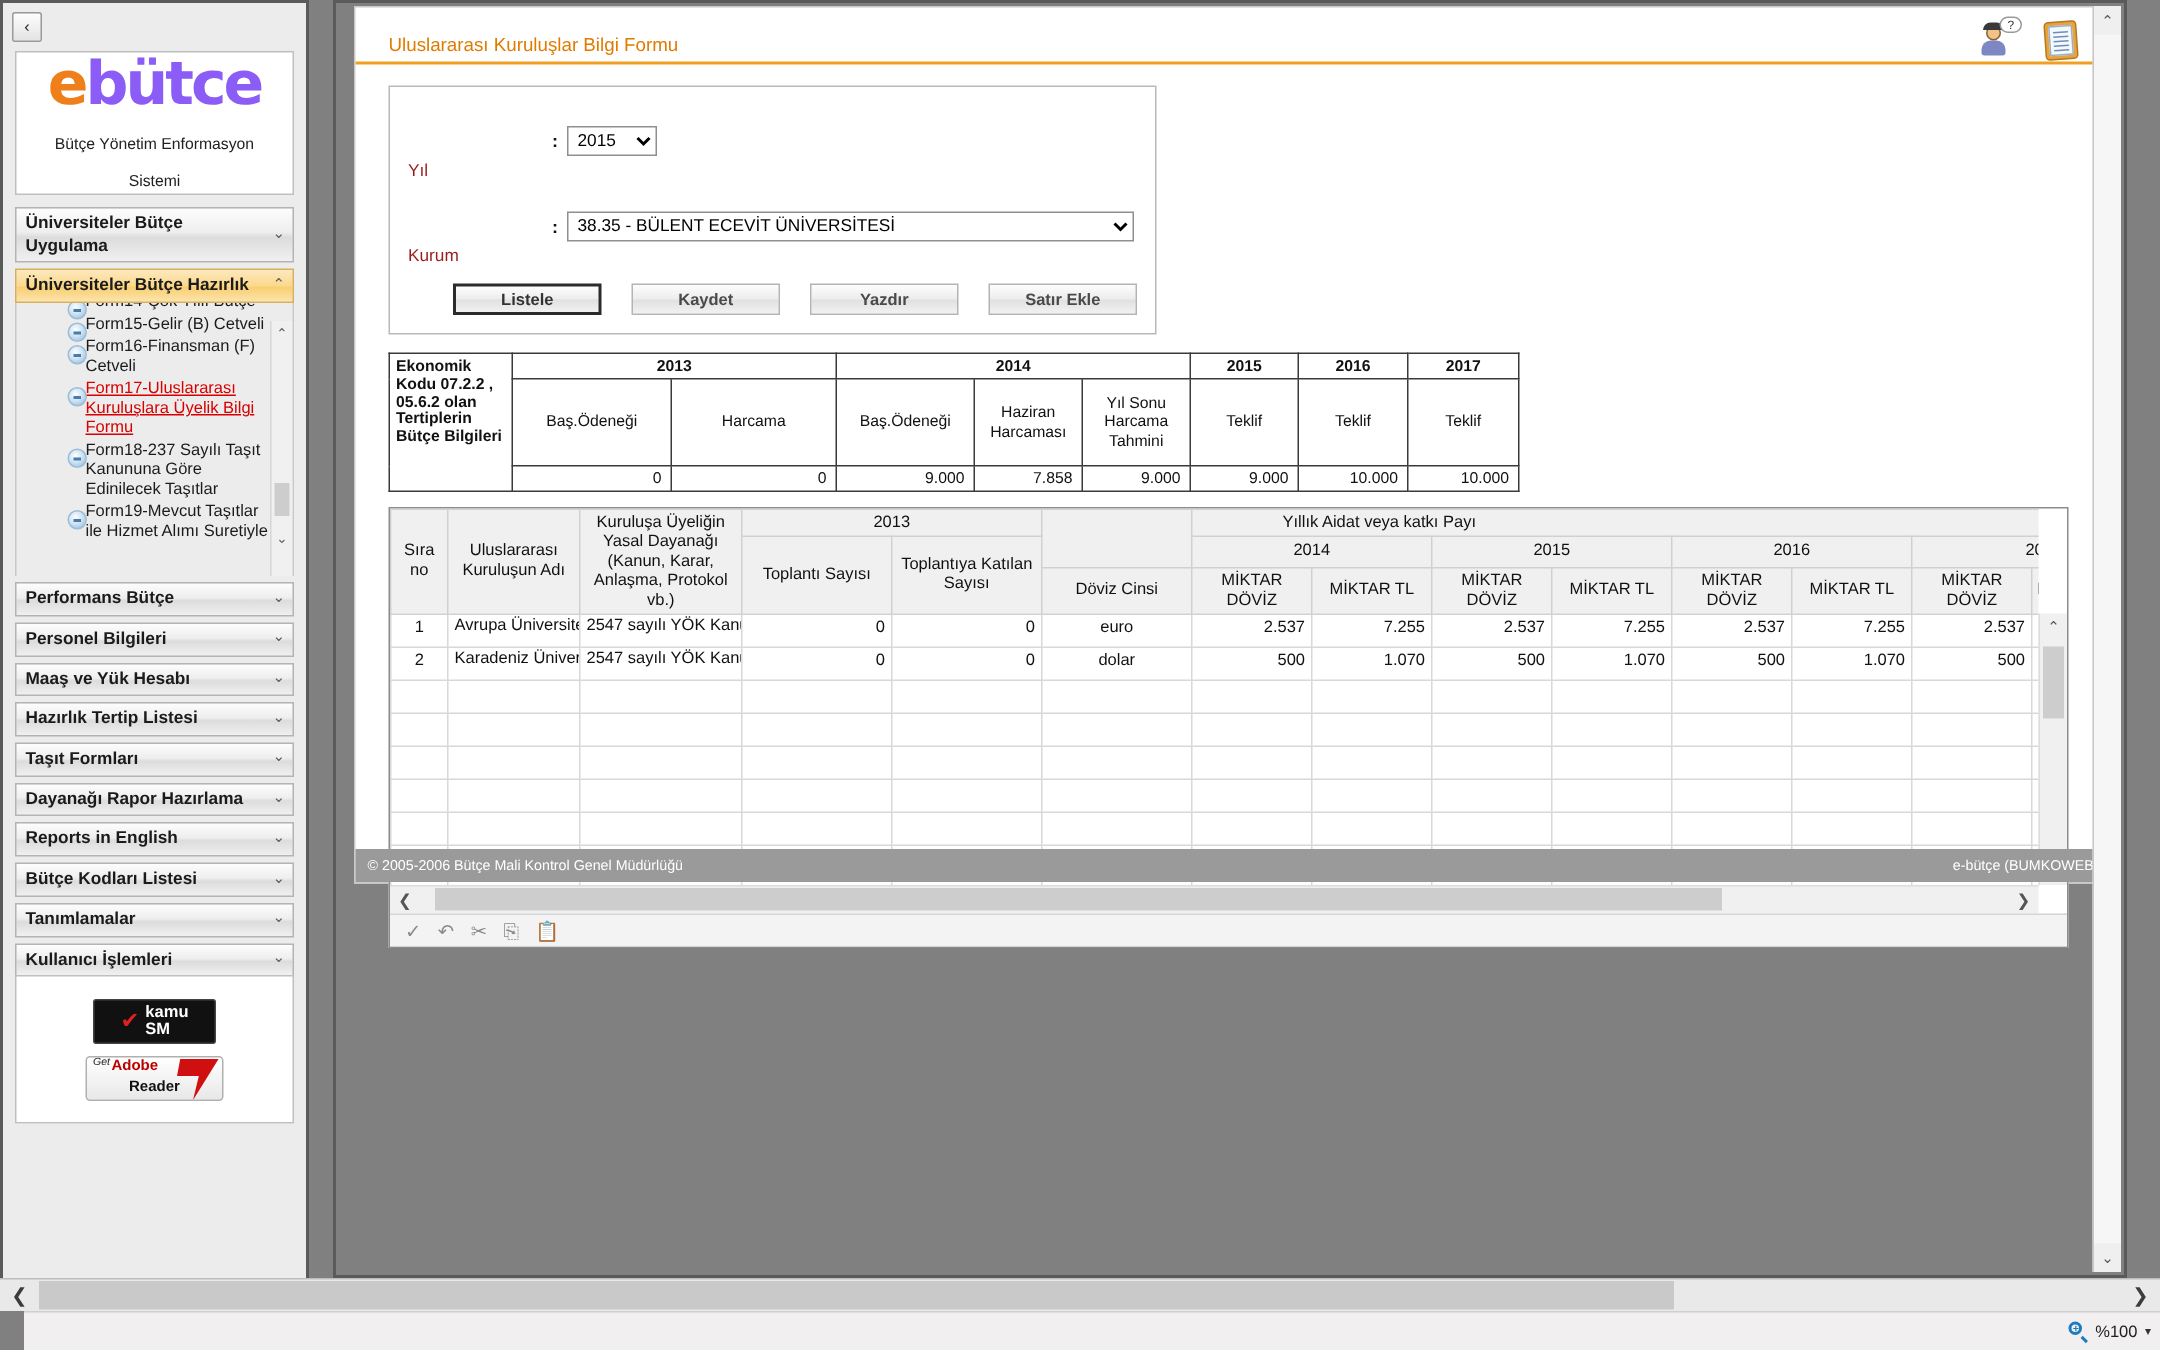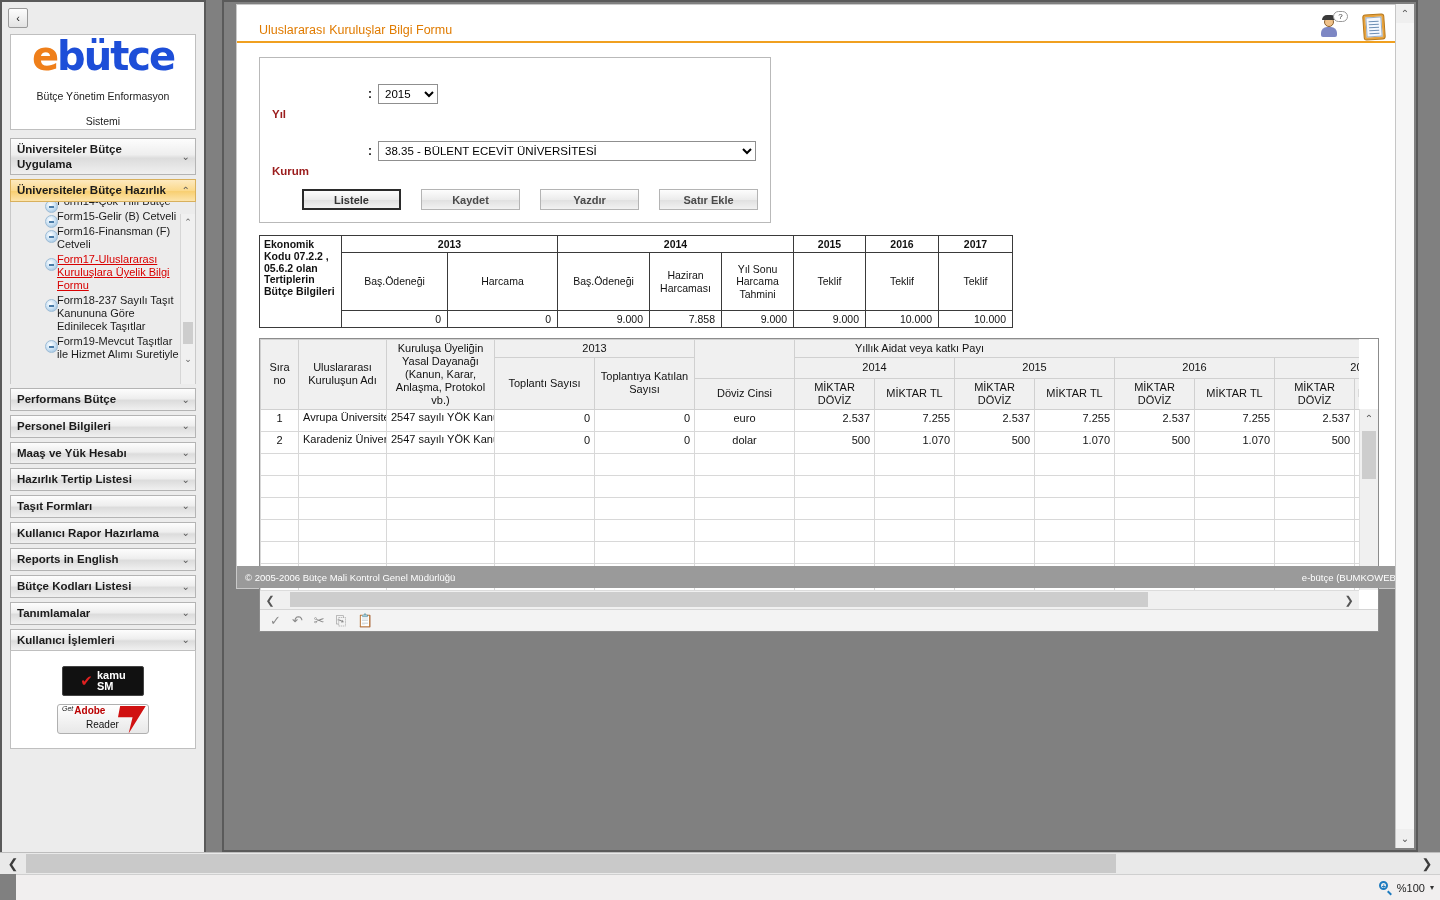--- a/index.html
+++ b/index.html
@@ -45,21 +45,21 @@
   }
   .logo-text {
     font-family: "DejaVu Sans", sans-serif;
     font-weight: bold;
     font-size: 40px;
     letter-spacing: -2px;
     line-height: 1;
     margin-bottom: 2px;
   }
   .logo-e { color: #ef7f1a; }
-  .logo-rest { color: #1d4ed8; }
+  .logo-rest { color: #8b5cf6; }
   .logo-sub {
     font-size: 10.5px; color: #222; text-align: center; line-height: 1.25; margin-top: 12px;
   }
 
   
   .acc {
     margin: 4px 8px 0 8px;
     border: 1px solid #b4b4b4;
     background: linear-gradient(#fdfdfd 0%, #eeeeee 45%, #dcdcdc 55%, #f0f0f0 100%);
     font-weight: bold; font-size: 11.5px; color: #1b1b1b;
@@ -137,21 +137,21 @@
   }
   .kamusm .chk { color: #e02020; font-size: 15px; line-height: 1; }
   .kamusm .kt { color: #fff; font-weight: bold; font-size: 11px; line-height: 0.95; text-align: left; }
   .adobe {
     width: 92px; height: 30px; background: linear-gradient(#ffffff,#e8e8e8);
     border: 1px solid #b0b0b0; border-radius: 3px;
     display: flex; align-items: flex-start; padding: 0 4px; position: relative; overflow: hidden;
   }
   .adobe .get { font-size: 7px; font-style: italic; color: #222; }
   .adobe .ad { font-size: 10px; font-weight: bold; color: #b00; margin-left: 1px; }
-  .adobe .rd { font-size: 10px; font-weight: normal; color: #111; position: absolute; left: 18px; top: 14px; padding-left: 10px; }
+  .adobe .rd { font-size: 10px; font-weight: bold; color: #111; position: absolute; left: 18px; top: 14px; padding-left: 10px; }
   .adobe .swoosh {
     position: absolute; right: 2px; top: 1px; width: 28px; height: 28px;
     background: #d01010;
     clip-path: polygon(8% 0%, 100% 0%, 38% 100%, 52% 42%, 0% 42%);
   }
 
   
   #content {
     position: absolute; left: 222px; top: 0;
     width: 1196px; height: 852px;
@@ -186,21 +186,21 @@
   .ico-clip .pg::after{ content:""; position:absolute; left:2px; top:3px; right:2px; height:1px; background:#6d8fb5;
     box-shadow: 0 3px 0 #6d8fb5, 0 6px 0 #6d8fb5, 0 9px 0 #6d8fb5, 0 12px 0 #6d8fb5;}
 
   
   .filterbox {
     margin: 14px 0 0 22px; width: 512px;
     border: 1px solid #b9b9b9; background: #fff;
     padding: 10px 12px 12px 12px;
   }
   .frow { display: flex; align-items: center; margin-bottom: 5px; }
-  .flabel { width: 96px; font-weight: bold; font-size: 11.5px; color: #9b1c1c; margin-top: 40px; }
+  .flabel { width: 96px; font-weight: normal; font-size: 11.5px; color: #9b1c1c; margin-top: 40px; }
   .fcolon { width: 10px; font-weight: bold; font-size: 12px; color: #111; }
   select.fsel {
     font-family: "Liberation Sans", sans-serif; font-size: 11.5px;
     border: 1px solid #8f8f8f; background: #fff; padding: 1px 2px; height: 20px;
   }
   .sel-year { width: 60px; }
   .sel-kurum { width: 378px; }
   .btnrow { display: flex; gap: 20px; margin: 12px 0 0 30px; justify-content: space-between; }
   .btn {
     width: 100px; height: 21px;
@@ -381,21 +381,21 @@
         <div class="thumb"></div>
         <div class="arr bot">⌄</div>
       </div>
     </div>
 
     <div class="acc"><span>Performans Bütçe</span><span class="chev">⌄</span></div>
     <div class="acc"><span>Personel Bilgileri</span><span class="chev">⌄</span></div>
     <div class="acc"><span>Maaş ve Yük Hesabı</span><span class="chev">⌄</span></div>
     <div class="acc"><span>Hazırlık Tertip Listesi</span><span class="chev">⌄</span></div>
     <div class="acc"><span>Taşıt Formları</span><span class="chev">⌄</span></div>
-    <div class="acc"><span>Kullanıcı Rapor Hazırlama</span><span class="chev">⌄</span></div>
+    <div class="acc"><span>Dayanağı Rapor Hazırlama</span><span class="chev">⌄</span></div>
     <div class="acc"><span>Reports in English</span><span class="chev">⌄</span></div>
     <div class="acc"><span>Bütçe Kodları Listesi</span><span class="chev">⌄</span></div>
     <div class="acc"><span>Tanımlamalar</span><span class="chev">⌄</span></div>
     <div class="acc"><span>Kullanıcı İşlemleri</span><span class="chev">⌄</span></div>
     <div class="acc"><span>Duyurular</span><span class="chev">⌄</span></div>
     <div class="acc"><span>Yardım</span><span class="chev">⌄</span></div>
     <div class="acc"><span>Kullanıcı Bilgileri</span><span class="chev">⌄</span></div>
 
     <div class="badge-box">
       <div class="kamusm">

